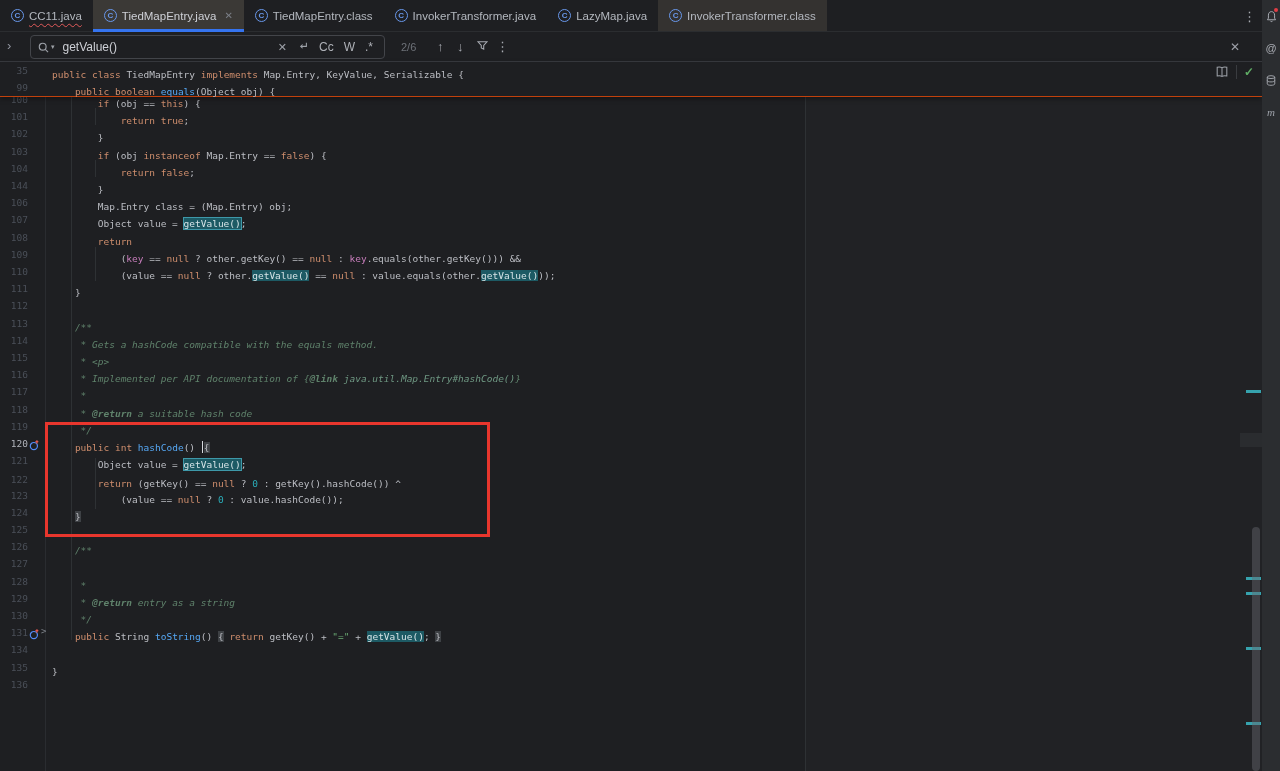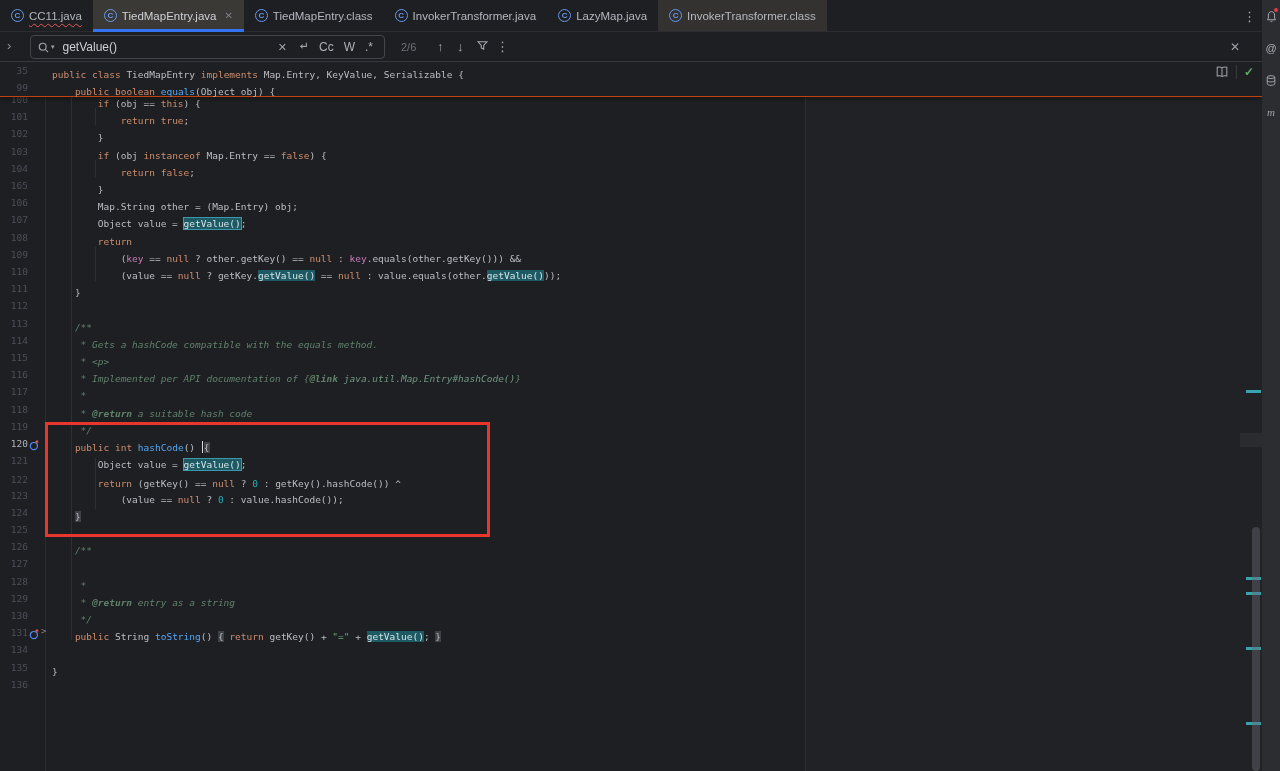--- a/index.html
+++ b/index.html
@@ -184,42 +184,42 @@
       </div>
       <div class="line" style="top: 80.6px;">
         <span class="lnum">103</span>
         <pre class="lcode"><span class="tk-d">        </span><span class="tk-k">if</span><span class="tk-d"> (obj </span><span class="tk-k">instanceof</span><span class="tk-d"> Map.Entry == </span><span class="tk-k">false</span><span class="tk-d">) {</span></pre>
       </div>
       <div class="line" style="top: 97.8px;">
         <span class="lnum">104</span>
         <pre class="lcode"><span class="tk-d">            </span><span class="tk-k">return</span><span class="tk-d"> </span><span class="tk-k">false</span><span class="tk-d">;</span></pre>
       </div>
       <div class="line" style="top: 115px;">
-        <span class="lnum">165</span>
+        <span class="lnum">144</span>
         <pre class="lcode"><span class="tk-d">        }</span></pre>
       </div>
       <div class="line" style="top: 132.2px;">
         <span class="lnum">106</span>
-        <pre class="lcode"><span class="tk-d">        Map.String other = (Map.Entry) obj;</span></pre>
+        <pre class="lcode"><span class="tk-d">        Map.Entry class = (Map.Entry) obj;</span></pre>
       </div>
       <div class="line" style="top: 149.4px;">
         <span class="lnum">107</span>
         <pre class="lcode"><span class="tk-d">        Object value = </span><span class="tk-hc">getValue()</span><span class="tk-d">;</span></pre>
       </div>
       <div class="line" style="top: 166.6px;">
         <span class="lnum">108</span>
         <pre class="lcode"><span class="tk-d">        </span><span class="tk-k">return</span></pre>
       </div>
       <div class="line" style="top: 183.8px;">
         <span class="lnum">109</span>
         <pre class="lcode"><span class="tk-d">            (</span><span class="tk-f">key</span><span class="tk-d"> == </span><span class="tk-k">null</span><span class="tk-d"> ? other.getKey() == </span><span class="tk-k">null</span><span class="tk-d"> : </span><span class="tk-f">key</span><span class="tk-d">.equals(other.getKey())) &amp;&amp;</span></pre>
       </div>
       <div class="line" style="top: 201px;">
         <span class="lnum">110</span>
-        <pre class="lcode"><span class="tk-d">            (value == </span><span class="tk-k">null</span><span class="tk-d"> ? getKey.</span><span class="tk-h">getValue()</span><span class="tk-d"> == </span><span class="tk-k">null</span><span class="tk-d"> : value.equals(other.</span><span class="tk-h">getValue()</span><span class="tk-d">));</span></pre>
+        <pre class="lcode"><span class="tk-d">            (value == </span><span class="tk-k">null</span><span class="tk-d"> ? other.</span><span class="tk-h">getValue()</span><span class="tk-d"> == </span><span class="tk-k">null</span><span class="tk-d"> : value.equals(other.</span><span class="tk-h">getValue()</span><span class="tk-d">));</span></pre>
       </div>
       <div class="line" style="top: 218.2px;">
         <span class="lnum">111</span>
         <pre class="lcode"><span class="tk-d">    }</span></pre>
       </div>
       <div class="line" style="top: 235.4px;">
         <span class="lnum">112</span>
         <pre class="lcode"></pre>
       </div>
       <div class="line" style="top: 252.6px;">

